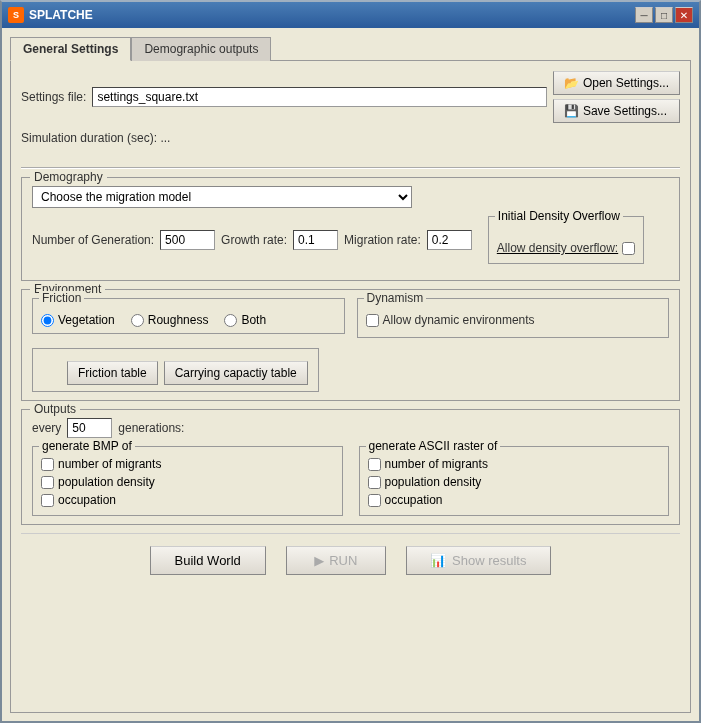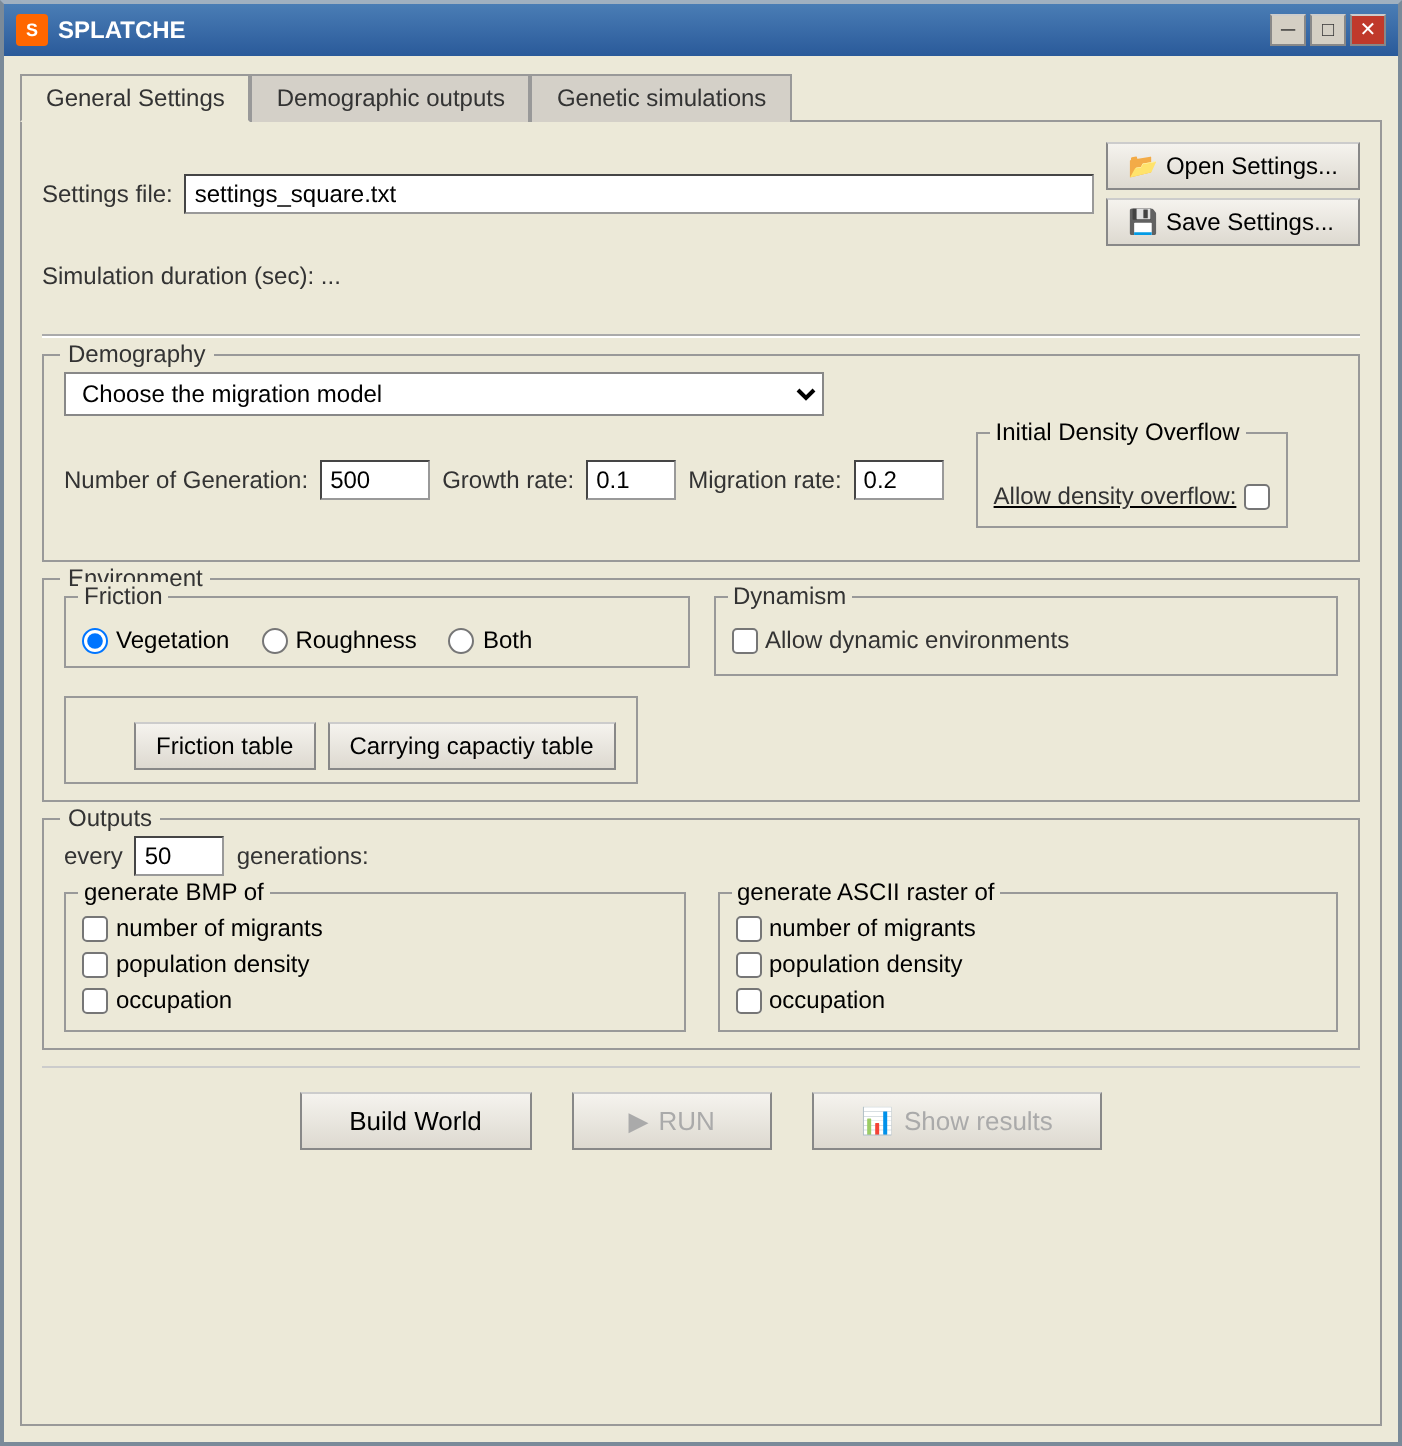--- a/index.html
+++ b/index.html
@@ -101,21 +101,21 @@
       font-size: 12px;
       color: #333;
       position: relative;
       top: 1px;
     }
 
     .tab.active {
       background: #ece9d8;
       border-bottom: 1px solid #ece9d8;
       z-index: 1;
-      font-weight: normal;
+      font-weight: bold;
     }
 
     .tab-content {
       border: 1px solid #999;
       background: #ece9d8;
       padding: 10px;
       flex: 1;
       overflow: auto;
     }
 
@@ -352,21 +352,20 @@
       <div class="tb-btn">□</div>
       <div class="tb-btn close">✕</div>
     </div>
   </div>
 
   <div class="window-content">
 
     <div class="tab-bar">
       <div class="tab active">General Settings</div>
       <div class="tab">Demographic outputs</div>
-      <div class="tab">Genetic simulations</div>
     </div>
 
     <div class="tab-content">
 
       <div class="form-row">
         <span class="form-label">Settings file:</span>
         <input type="text" class="settings-file-input" value="settings_square.txt" style="">
         <div style="display:flex; flex-direction:column; gap:4px;">
           <button class="btn">
             <span>📂</span>

